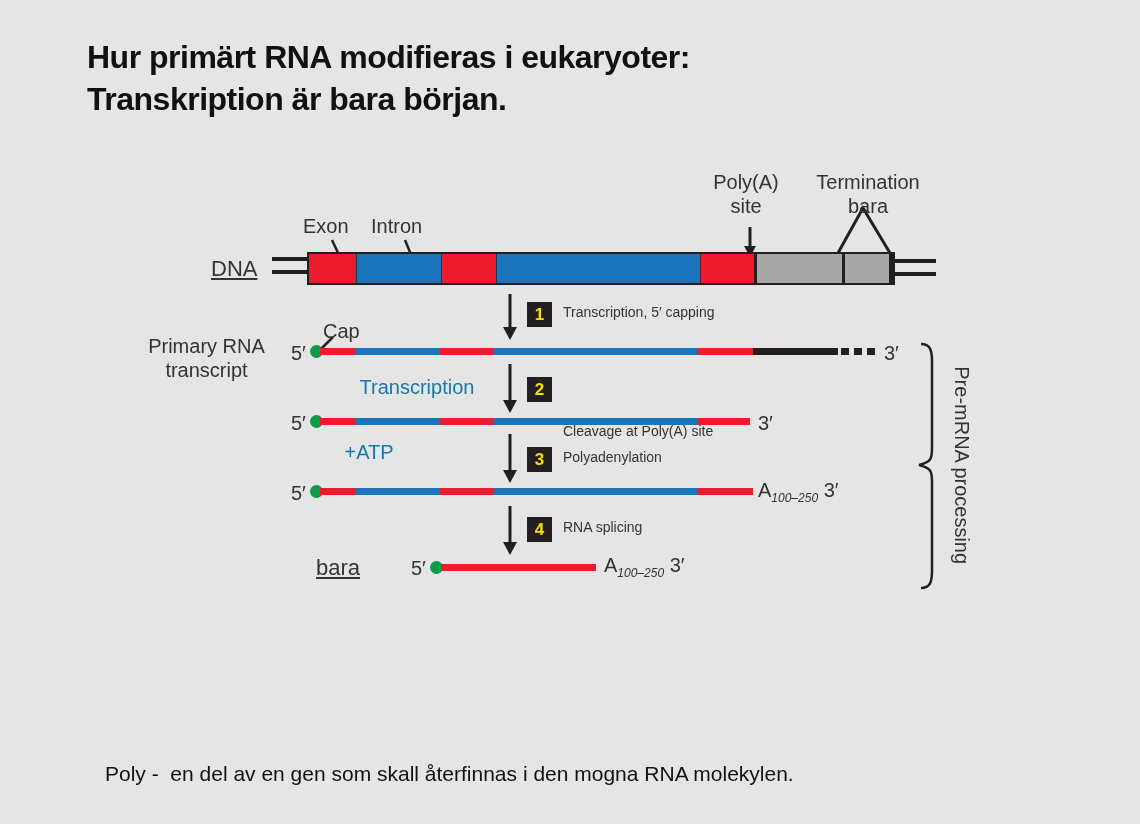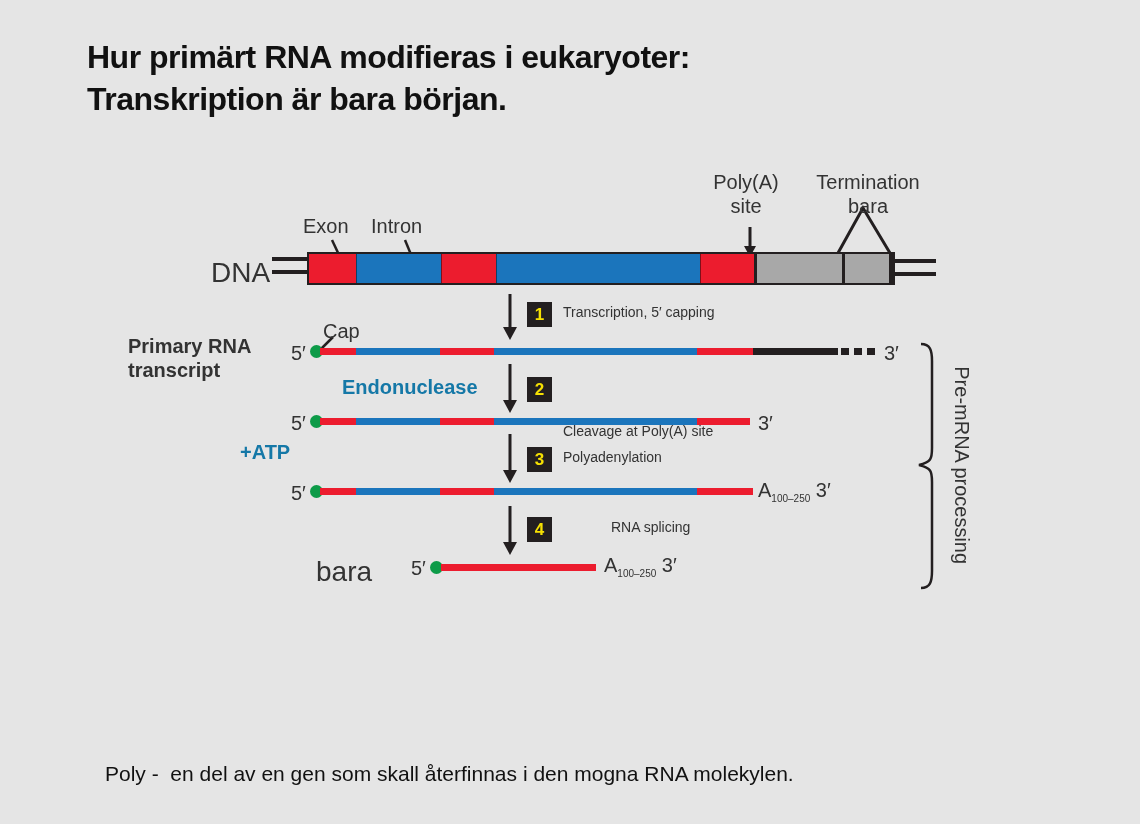--- a/index.html
+++ b/index.html
@@ -1,39 +1,39 @@
 <!DOCTYPE html>
 <html style="--exon-red: #EC1C2E; --intron-blue: #1B75BC; --downstream-gray: #A8A8A8; --cap-green: #0D9B48; --enzyme-teal: #1578A7; --step-box-bg: #231F20; --step-number-yellow: #F5E003; --line-black: #231F20;"><head>
 <meta charset="utf-8">
 <style>
   html,body{margin:0;padding:0;}
   body{background:#ffffff;font-family:"Liberation Sans","DejaVu Sans",sans-serif;}
   #slide{position:relative;width:1140px;height:824px;background:#e5e5e5;overflow:hidden;}
   .abs{position:absolute;}
   .lbl{font-size:20px;line-height:1.22;color:#333;white-space:nowrap;}
-  .big{font-size:28px;}
+  .big{font-size:22px;text-decoration:underline;}
   .ctr{text-align:center;white-space:normal;}
-  .rt{text-align:left;white-space:normal;font-weight:bold;}
+  .rt{text-align:center;white-space:normal;}
   .teal{color:var(--enzyme-teal,#1578A7);}
   .title{font-size:32px;line-height:42px;font-weight:bold;color:#111;letter-spacing:-0.5px;white-space:nowrap;}
   .footer{font-size:21px;line-height:29px;color:#111;white-space:pre-wrap;}
   .bar{display:flex;height:33px;border:2px solid var(--line-black,#231F20);box-sizing:border-box;}
   .seg{height:100%;}
   .seg + .seg{border-left:1px solid rgba(0,0,0,.45);}
   .seg.gray{border-left:3px solid var(--line-black,#231F20);}
   .seg.gray.last{border-right:4px solid var(--line-black,#231F20);}
   .rna{display:flex;height:7px;}
   .rseg{height:100%;}
   .dot{width:13px;height:13px;border-radius:50%;background:var(--cap-green,#0D9B48);}
   .dash{height:7px;background:repeating-linear-gradient(90deg,var(--line-black,#231F20) 0 8px,transparent 8px 13px);}
   .stepbox{width:25px;height:25px;background:var(--step-box-bg,#231F20);color:var(--step-number-yellow,#F5E003);
            font-weight:bold;font-size:17px;display:flex;align-items:center;justify-content:center;}
   .steplbl{font-size:14px;color:#333;white-space:nowrap;}
   .vert{transform:rotate(90deg);transform-origin:center;}
-  sub.tail{font-size:10px;vertical-align:-5px;letter-spacing:0;}
+  sub.tail{font-style:italic;font-size:12px;vertical-align:-5px;letter-spacing:0;}
   svg{position:absolute;left:0;top:0;pointer-events:none;}
 </style>
 </head>
 <body>
 
 <div id="slide">
 
   <svg width="1140" height="824" viewBox="0 0 1140 824">
     <g stroke="#231F20" fill="#231F20">
 
@@ -124,21 +124,21 @@
     <span class="rseg" style="width:36px;background:var(--exon-red)"></span>
     <span class="rseg" style="width:84px;background:var(--intron-blue)"></span>
     <span class="rseg" style="width:54px;background:var(--exon-red)"></span>
     <span class="rseg" style="width:203px;background:var(--intron-blue)"></span>
     <span class="rseg" style="width:56px;background:var(--exon-red)"></span>
     <span class="rseg" style="width:85px;background:var(--line-black)"></span>
   </div>
   <div class="abs dash" style="left:841px;top:348px;width:38px;"></div>
   <div class="abs lbl" style="left:884px;top:341px;">3′</div>
 
-  <div class="abs lbl rt teal" style="left:342px;top:375px;width:150px;">Endonuclease</div>
+  <div class="abs lbl rt teal" style="left:342px;top:375px;width:150px;">Transcription</div>
   <div class="abs stepbox" style="left:527px;top:377px;">
     <span>2</span>
   </div>
   <div class="abs steplbl" style="left:563px;top:379px;margin-top:44px;">Cleavage at Poly(A) site</div>
 
   <div class="abs lbl" style="left:291px;top:411px;">5′</div>
   <div class="abs dot" style="left:310px;top:415px;"></div>
   <div class="abs rna" style="left:320px;top:418px;">
     <span class="rseg" style="width:36px;background:var(--exon-red)"></span>
     <span class="rseg" style="width:84px;background:var(--intron-blue)"></span>
@@ -166,21 +166,21 @@
     <span class="rseg" style="width:56px;background:var(--exon-red)"></span>
   </div>
   <div class="abs lbl" style="left:758px;top:478px;">
     <span>A</span><sub class="tail">100–250</sub>
     <span>3′</span>
   </div>
 
   <div class="abs stepbox" style="left:527px;top:517px;">
     <span>4</span>
   </div>
-  <div class="abs steplbl" style="left:563px;top:519px;margin-left:48px;">RNA splicing</div>
+  <div class="abs steplbl" style="left:563px;top:519px;">RNA splicing</div>
 
   <div class="abs lbl big" style="left:316px;top:555px;">bara</div>
   <div class="abs lbl" style="left:411px;top:556px;">5′</div>
   <div class="abs dot" style="left:430px;top:561px;"></div>
   <div class="abs rna" style="left:441px;top:564px;">
     <span class="rseg" style="width:155px;background:var(--exon-red)"></span>
   </div>
   <div class="abs lbl" style="left:604px;top:553px;">
     <span>A</span><sub class="tail">100–250</sub>
     <span>3′</span>

